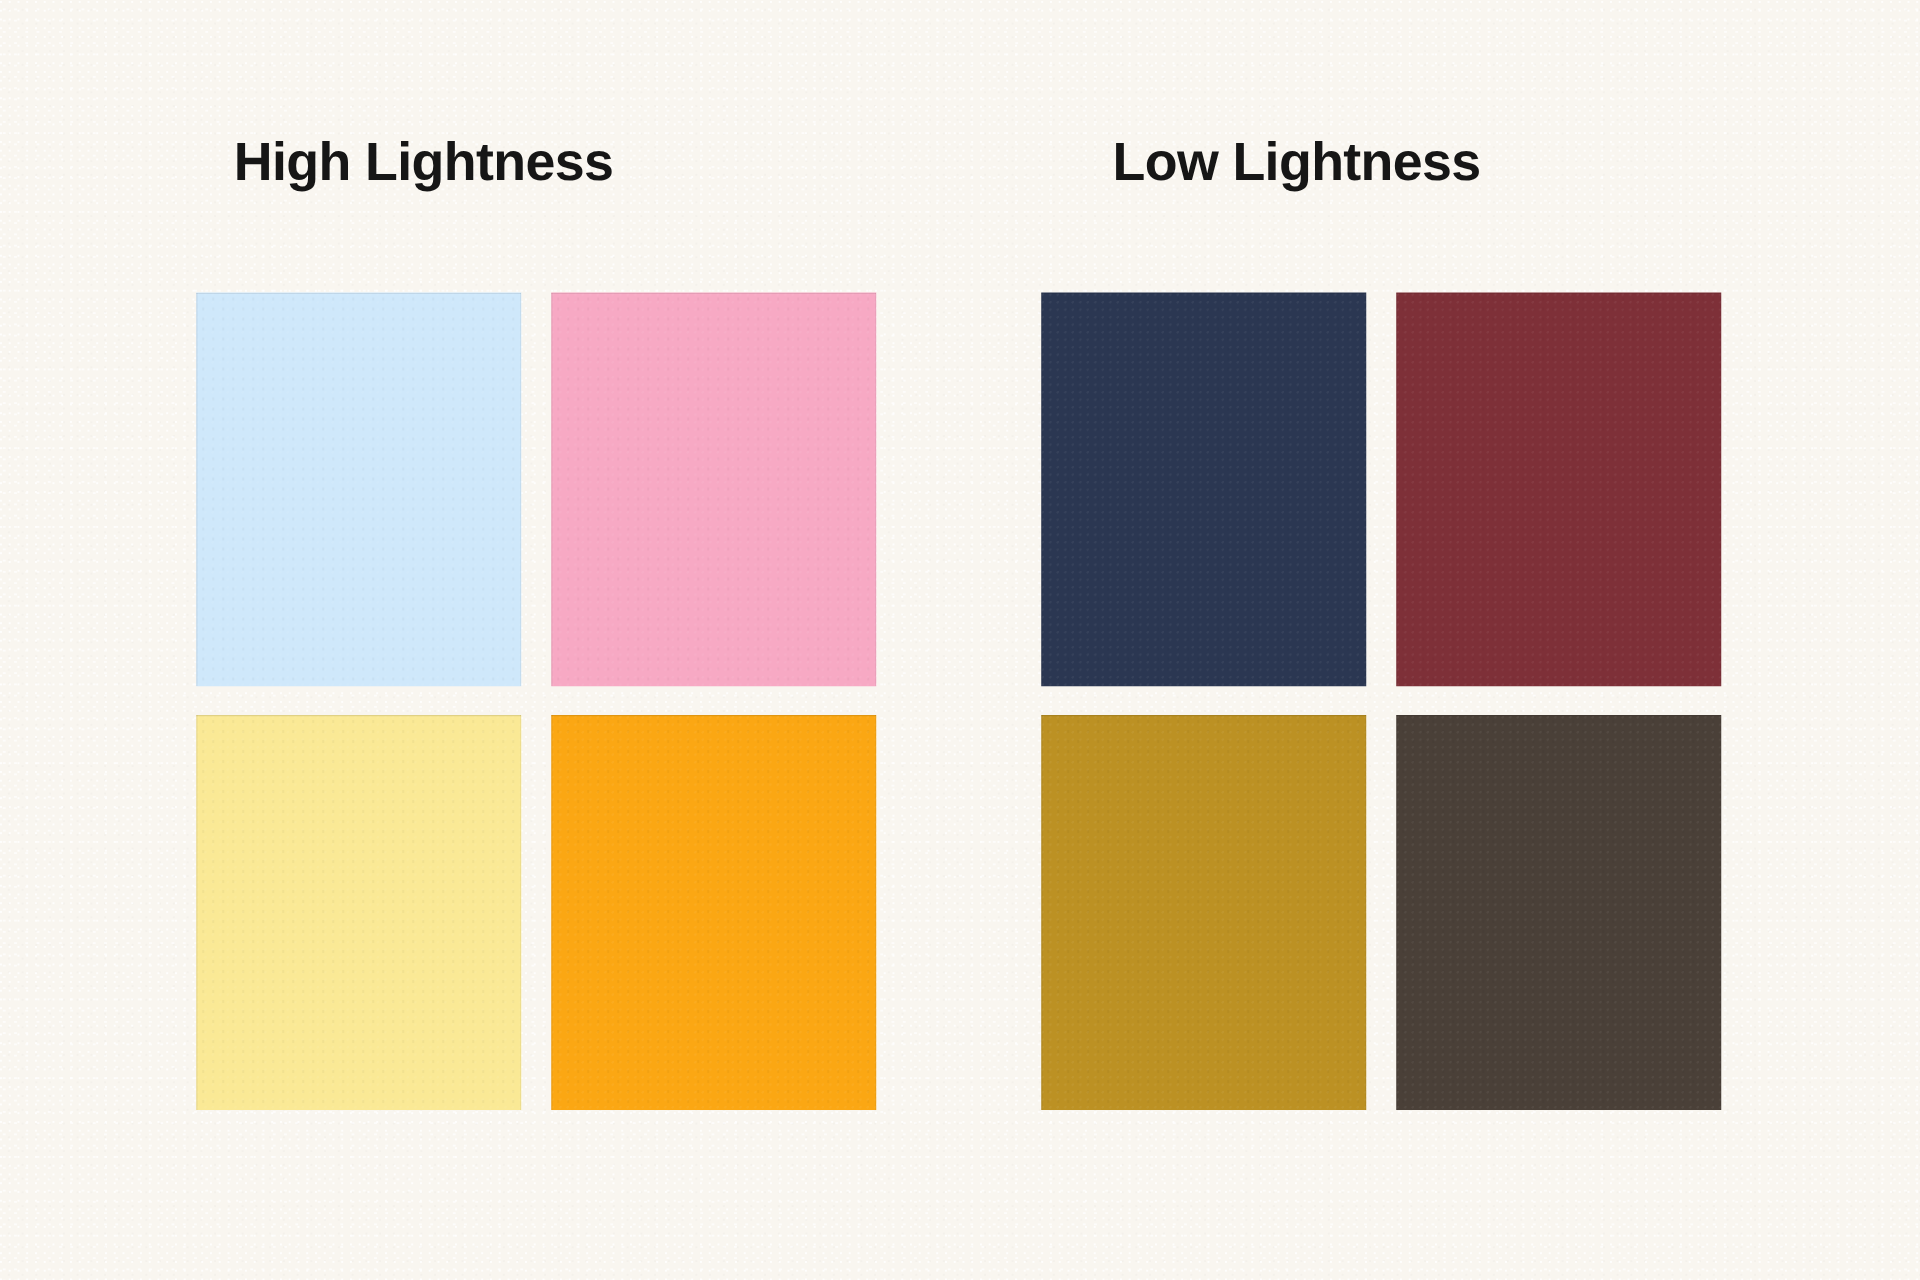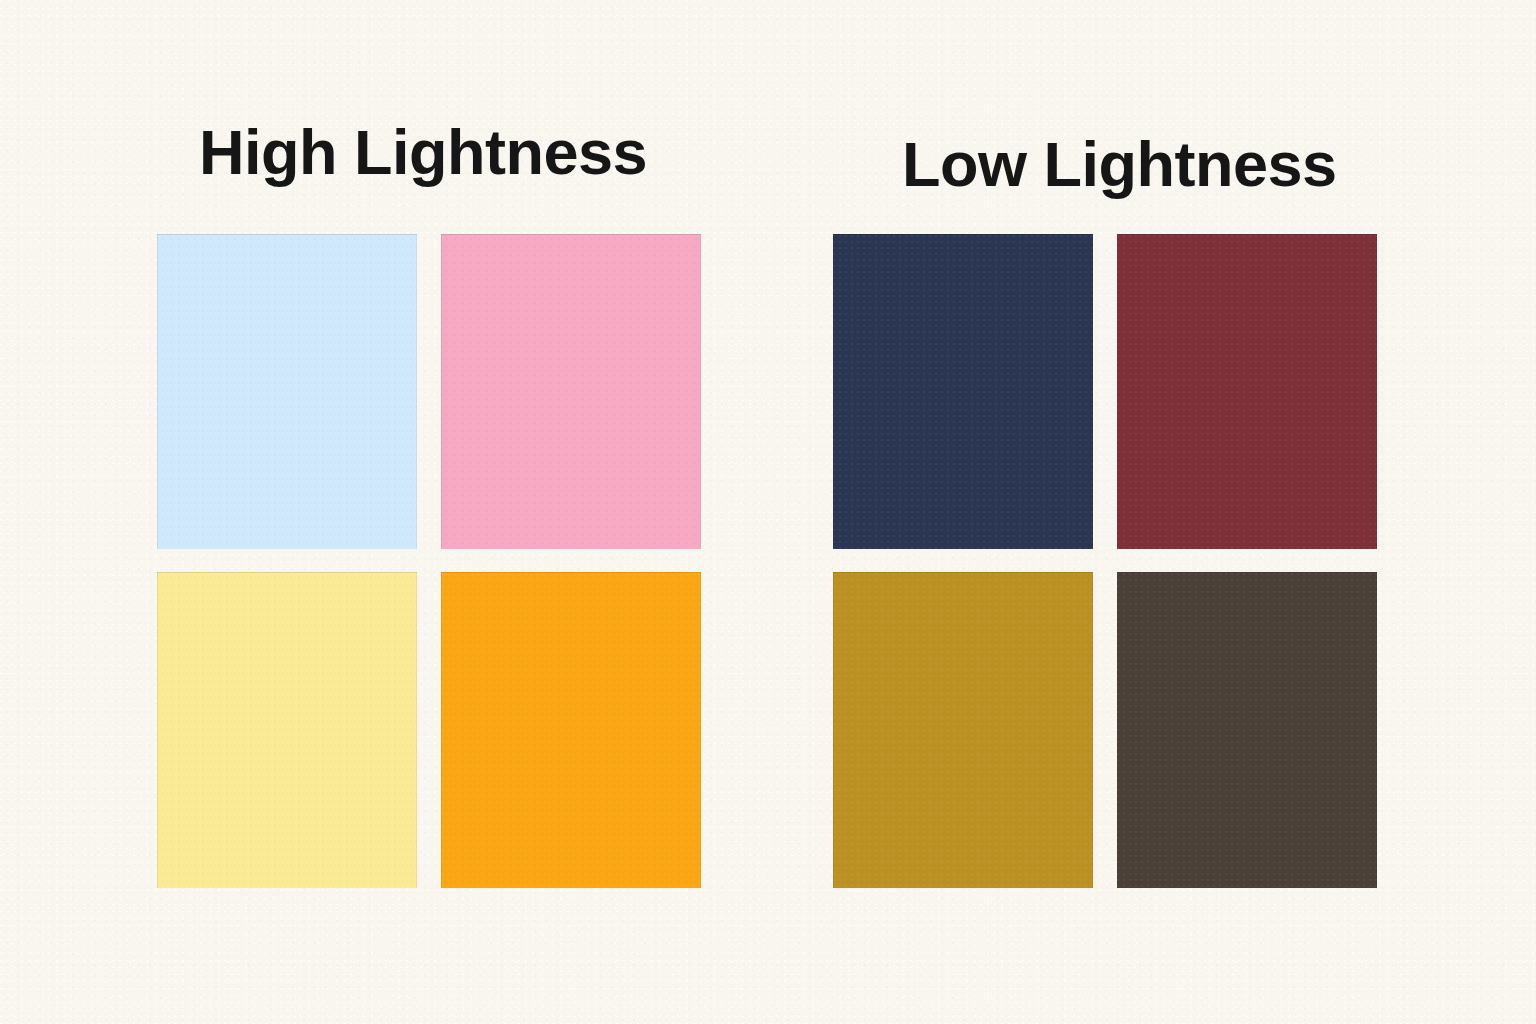--- a/index.html
+++ b/index.html
@@ -26,24 +26,24 @@
       radial-gradient(circle at 37% 84%, rgba(255,255,255,0.7) 0 1px, transparent 1px);
     background-size: 7px 7px, 11px 11px, 9px 9px;
   }
 
   .group {
     position: absolute;
   }
 
   .group-title {
     position: absolute;
-    margin: 16px;
+    margin: 4px;
     font-family: "Liberation Sans", sans-serif;
     font-weight: bold;
-    font-size: 63px;
+    font-size: 43px;
     letter-spacing: -0.5px;
     line-height: 1;
     color: #161616;
     white-space: nowrap;
   }
 
   .swatch-grid {
     position: absolute;
     display: grid;
     grid-template-columns: 260px 260px;
@@ -74,21 +74,21 @@
     background-size: 6px 6px, 8px 8px;
     pointer-events: none;
   }
 
   
   #group-high            { left: 0;    top: 0; }
   #group-high .group-title { left: 183px; top: 105px; }
   #group-high .swatch-grid { left: 157px; top: 234px; }
 
   #group-low             { left: 0;    top: 0; }
-  #group-low .group-title  { left: 886px; top: 117px; }
+  #group-low .group-title  { left: 886px; top: 105px; }
   #group-low .swatch-grid  { left: 833px; top: 234px; }
 </style>
 </head>
 <body>
 
 <div id="canvas" style="background-color: rgb(249, 246, 240);">
 
   <section id="group-high" class="group">
     <h2 class="group-title" style="color: rgb(22, 22, 22);">High Lightness</h2>
     <div class="swatch-grid">

